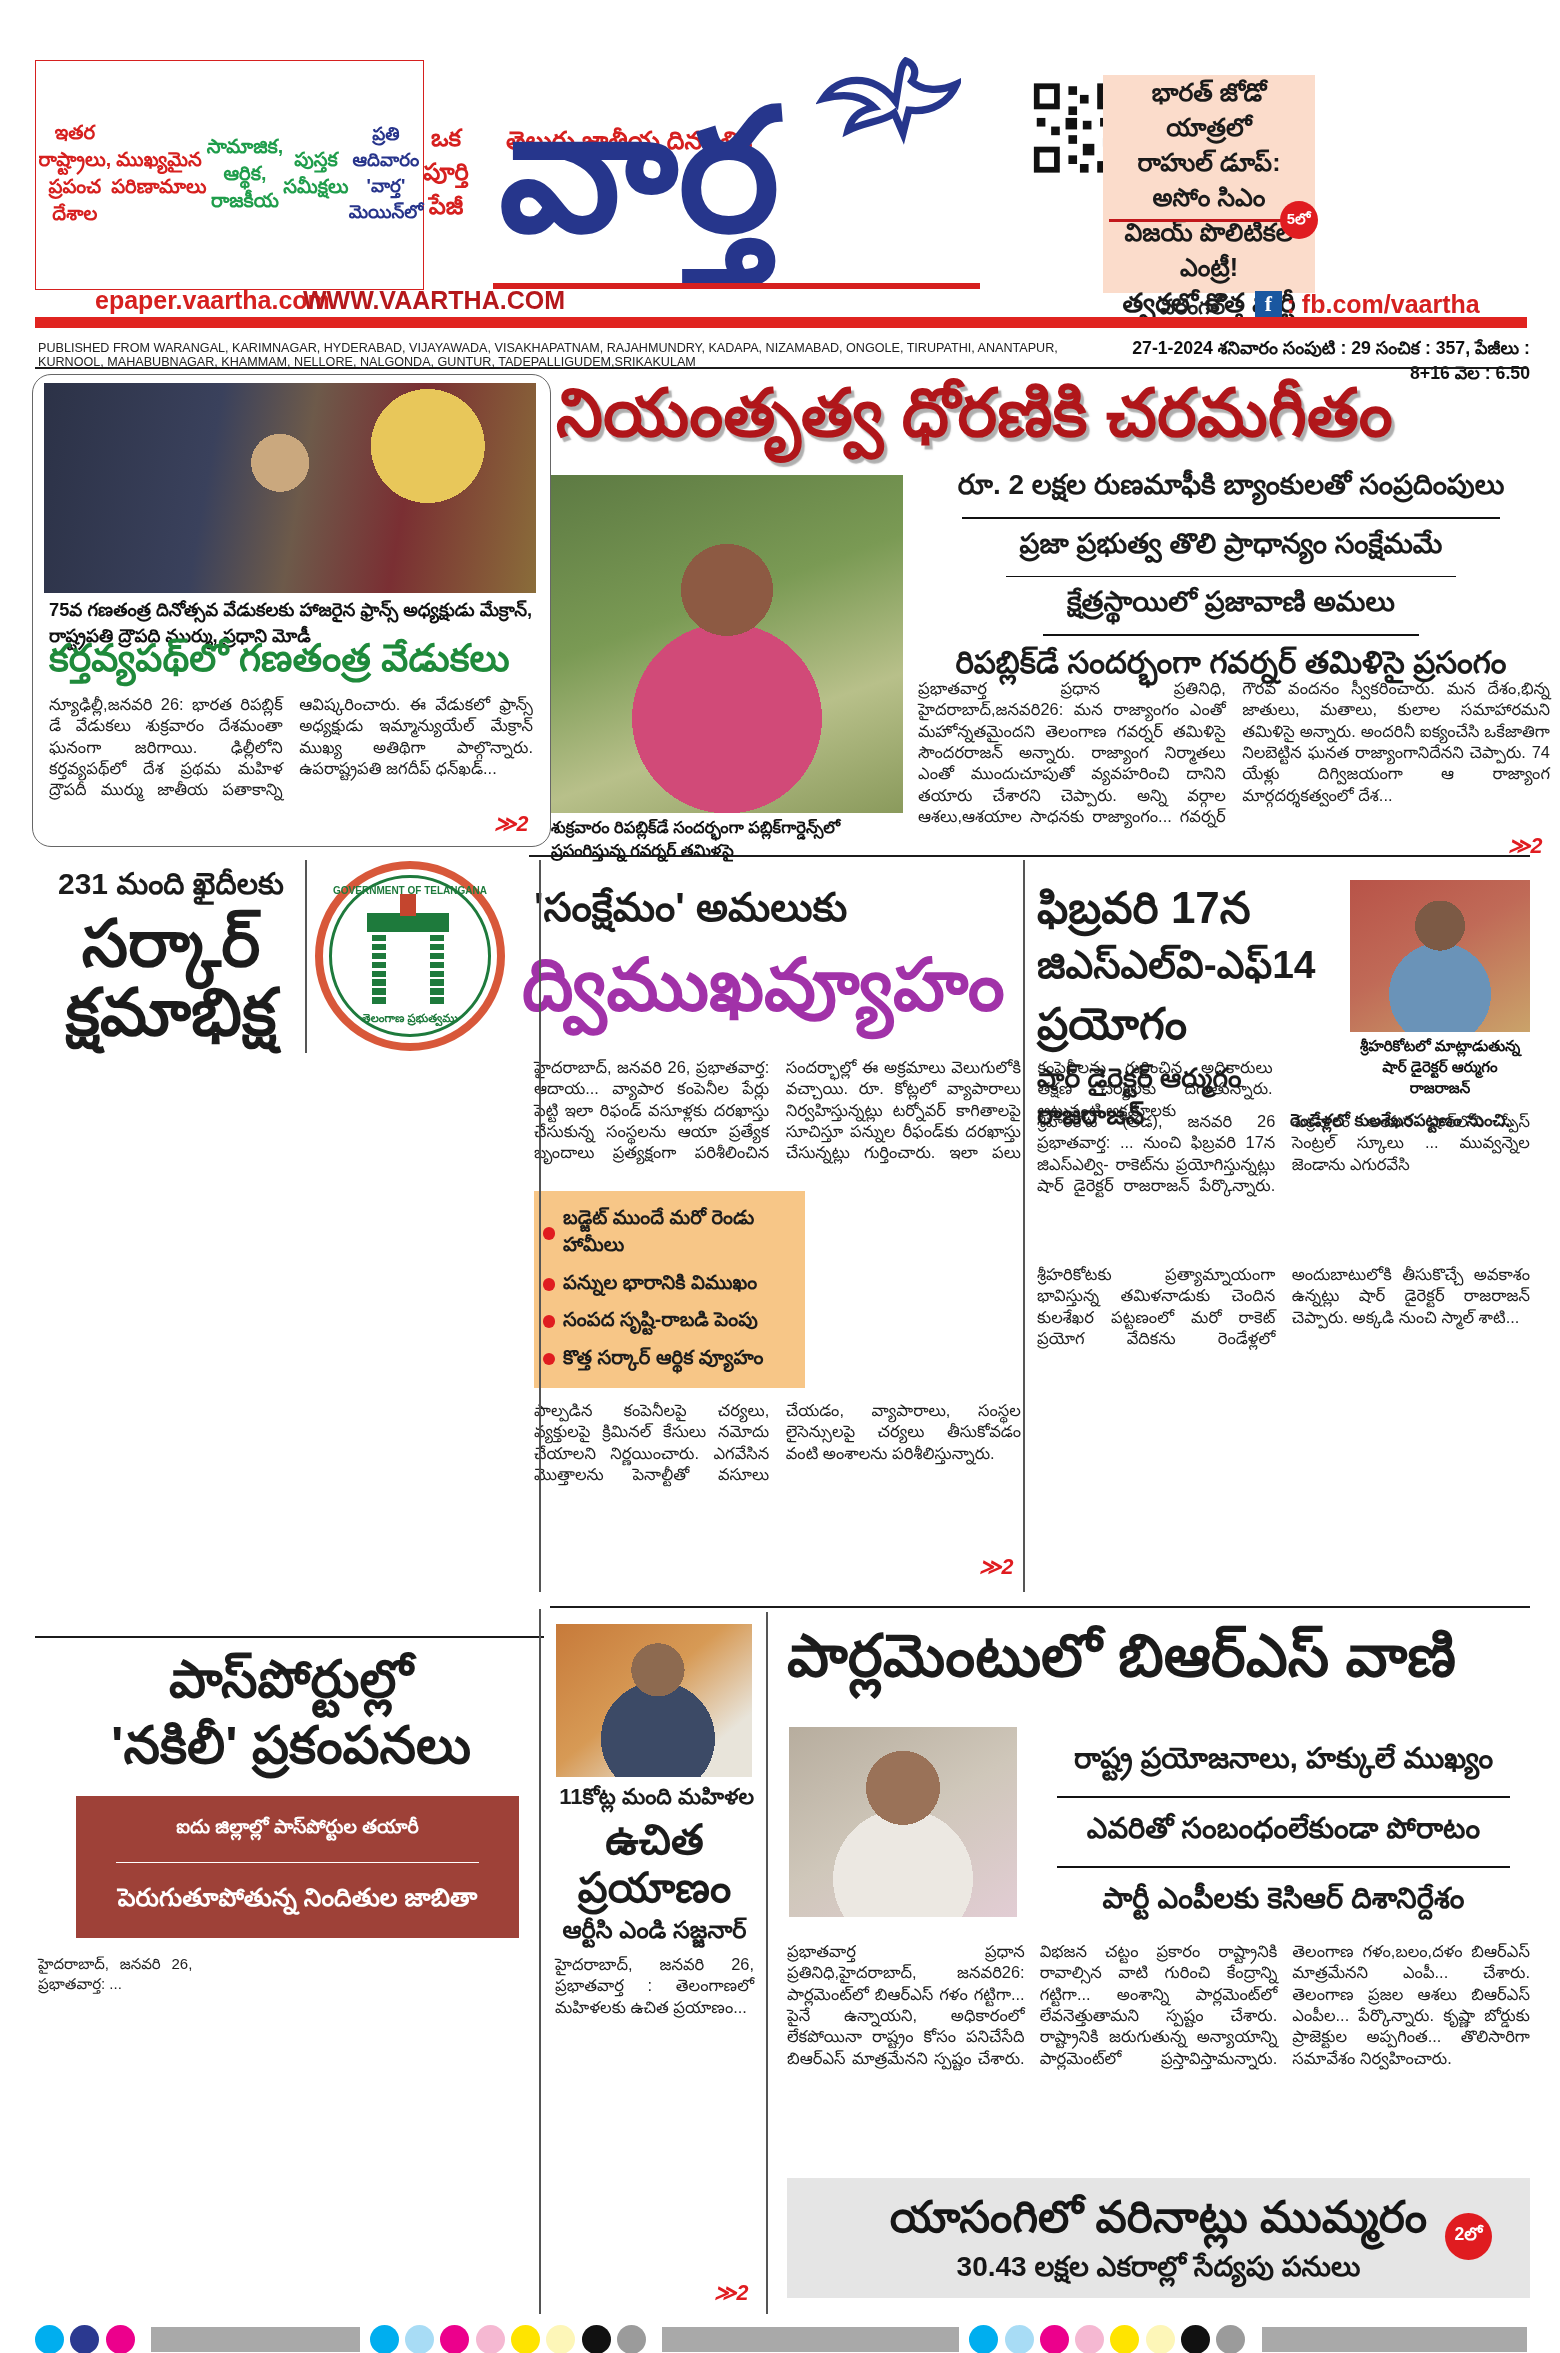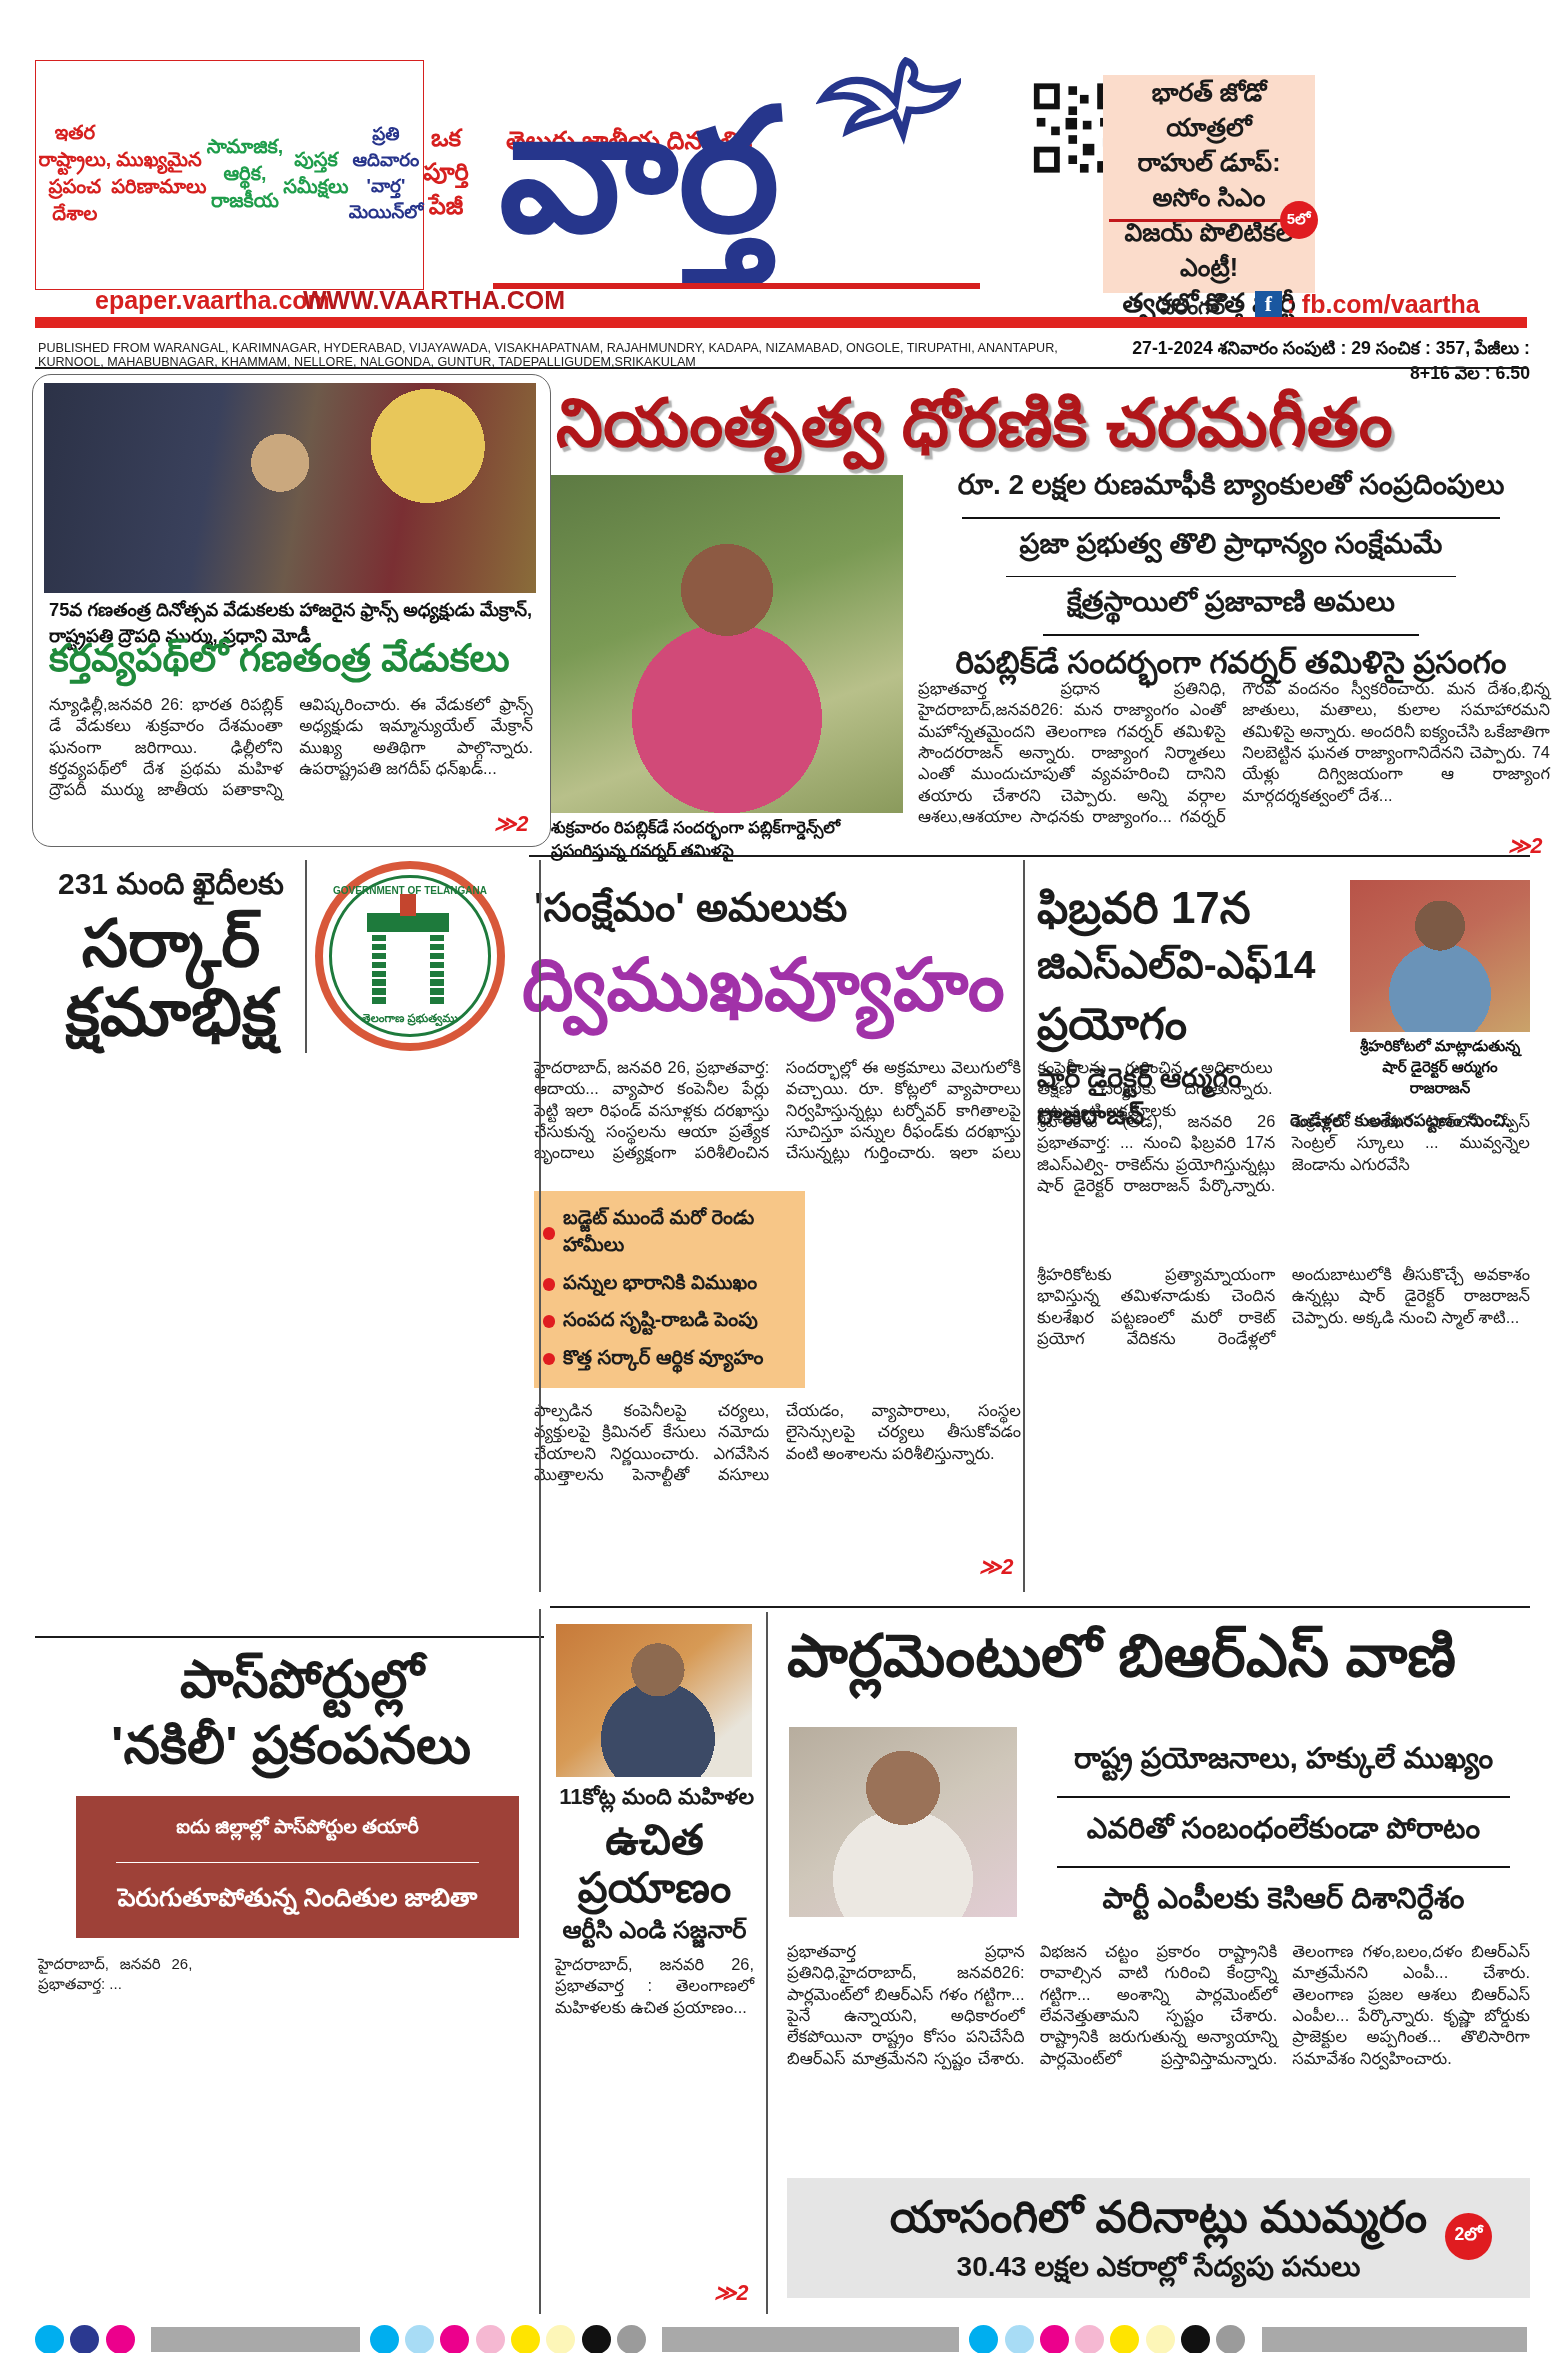--- a/index.html
+++ b/index.html
@@ -105,21 +105,21 @@
   <div class="abs" style="left:32px;top:374px;width:517px;height:471px;border:1.9px solid #666;border-radius:19px;"></div>
   <div class="abs photo" style="left:44px;top:383px;width:492px;height:210px;background:
          radial-gradient(circle at 78% 30%, #e8c75a 0 57px, transparent 57px),
          radial-gradient(circle at 48% 38%, #caa87e 0 29px, transparent 29px),
          linear-gradient(100deg,#2c3247 0%,#3a415c 34%,#6d5a4a 52%,#7a2f33 72%,#8a6d3a 100%);"></div>
   <div class="abs caption" style="left:49px;top:599px;width:484px;font-size:18.3px;">75వ గణతంత్ర దినోత్సవ వేడుకలకు హాజరైన ఫ్రాన్స్ అధ్యక్షుడు మేక్రాన్, రాష్ట్రపతి ద్రౌపది ముర్ము, ప్రధాని మోడీ</div>
   <div class="abs" style="left:49px;top:637px;width:484px;font-size:38px;font-weight:bold;color:#1f8a3b;">కర్తవ్యపథ్‌లో గణతంత్ర వేడుకలు</div>
   <div class="abs jbody cols2" style="left:49px;top:694px;width:484px;height:136px;">న్యూఢిల్లీ,జనవరి 26: భారత రిపబ్లిక్ డే వేడుకలు శుక్రవారం దేశమంతా ఘనంగా జరిగాయి. ఢిల్లీలోని కర్తవ్యపథ్‌లో దేశ ప్రథమ మహిళ ద్రౌపదీ ముర్ము జాతీయ పతాకాన్ని ఆవిష్కరించారు. ఈ వేడుకలో ఫ్రాన్స్ అధ్యక్షుడు ఇమ్మాన్యుయేల్ మేక్రాన్ ముఖ్య అతిథిగా పాల్గొన్నారు. ఉపరాష్ట్రపతి జగదీప్ ధన్‌ఖడ్...</div>
   <div class="abs cont" style="left:494px;top:811px;">≫<span>2</span></div>
 
-  <div class="abs" style="left:556px;top:384px;width:977px;font-size:67px;font-weight:800;color:#b0161a;white-space:nowrap;text-shadow:3.2px 3.8px 1.3px rgba(110,110,110,0.55);">నియంతృత్వ ధోరణికి చరమగీతం</div>
+  <div class="abs" style="left:556px;top:374px;width:977px;font-size:67px;font-weight:800;color:#b0161a;white-space:nowrap;text-shadow:3.2px 3.8px 1.3px rgba(110,110,110,0.55);">నియంతృత్వ ధోరణికి చరమగీతం</div>
   <div class="abs photo" style="left:551px;top:475px;width:352px;height:338px;background:
          radial-gradient(circle at 50% 34%, #8d5a43 0 46px, transparent 46px),
          radial-gradient(circle at 50% 72%, #d14a78 0 95px, transparent 95px),
          linear-gradient(160deg,#5d7a43 0%,#7a9a54 40%,#b8c08a 70%,#8a9a5c 100%);"></div>
   <div class="abs caption" style="left:551px;top:818px;width:352px;font-size:16.4px;">శుక్రవారం రిపబ్లిక్‌డే సందర్భంగా పబ్లిక్‌గార్డెన్స్‌లో ప్రసంగిస్తున్న గవర్నర్ తమిళసై</div>
 
   <div class="abs" style="left:918px;top:469px;width:626px;">
     <div style="font-size:28px;font-weight:bold;text-align:center;">రూ. 2 లక్షల రుణమాఫీకి బ్యాంకులతో సంప్రదింపులు</div>
     <div style="width:86%;margin:8.9px auto;height:1.9px;background:#111;"></div>
     <div style="font-size:28px;font-weight:bold;text-align:center;">ప్రజా ప్రభుత్వ తొలి ప్రాధాన్యం సంక్షేమమే</div>
@@ -188,21 +188,21 @@
          linear-gradient(150deg,#b85348 0%,#c06a57 45%,#caa36a 100%);"></div>
   <div class="abs caption" style="left:1350px;top:1037px;width:180px;font-size:15px;text-align:center;">శ్రీహరికోటలో మాట్లాడుతున్న షార్ డైరెక్టర్ ఆర్ముగం రాజరాజన్</div>
   <div class="abs" style="left:1037px;top:1063px;width:297px;font-size:26.6px;font-weight:bold;">షార్ డైరెక్టర్ ఆర్ముగం రాజరాజన్</div>
   <div class="abs jbody cols2" style="left:1037px;top:1111px;width:493px;height:145px;">శ్రీహరికోట (తడ), జనవరి 26 ప్రభాతవార్త: ... నుంచి ఫిబ్రవరి 17న జిఎస్ఎల్వి- రాకెట్‌ను ప్రయోగిస్తున్నట్లు షార్ డైరెక్టర్ రాజరాజన్ పేర్కొన్నారు. శుక్రవారం ఆయన షార్‌లోని స్పేస్ సెంట్రల్ స్కూలు ... మువ్వన్నెల జెండాను ఎగురవేసి</div>
   <div class="abs" style="left:1290px;top:1111px;width:240px;font-size:17px;font-weight:bold;">రెండేళ్లలో కులశేఖరపట్టణం నుంచి..</div>
   <div class="abs jbody cols2" style="left:1037px;top:1264px;width:493px;height:322px;">శ్రీహరికోటకు ప్రత్యామ్నాయంగా భావిస్తున్న తమిళనాడుకు చెందిన కులశేఖర పట్టణంలో మరో రాకెట్ ప్రయోగ వేదికను రెండేళ్లలో అందుబాటులోకి తీసుకొచ్చే అవకాశం ఉన్నట్లు షార్ డైరెక్టర్ రాజరాజన్ చెప్పారు. అక్కడి నుంచి స్మాల్ శాటి...</div>
 
   <div class="abs hline" style="left:35px;top:1636px;width:509px;"></div>
   <div class="abs hline" style="left:550px;top:1606px;width:980px;"></div>
 
-  <div class="abs" style="left:62px;top:1649px;width:480px;text-align:center;font-size:52px;font-weight:bold;">పాస్‌పోర్టుల్లో</div>
+  <div class="abs" style="left:51px;top:1649px;width:480px;text-align:center;font-size:52px;font-weight:bold;">పాస్‌పోర్టుల్లో</div>
   <div class="abs" style="left:51px;top:1715px;width:480px;text-align:center;font-size:52px;font-weight:bold;">'నకిలీ' ప్రకంపనలు</div>
   <div class="abs" style="left:76px;top:1796px;width:443px;height:142px;background:#9e4138;display:flex;flex-direction:column;justify-content:space-evenly;align-items:center;">
     <div style="color:#fff;font-size:19px;font-weight:bold;">ఐదు జిల్లాల్లో పాస్‌పోర్టుల తయారీ</div>
     <div style="width:82%;height:1.9px;background:#fff;"></div>
     <div style="color:#fff;font-size:25px;font-weight:bold;">పెరుగుతూపోతున్న నిందితుల జాబితా</div>
   </div>
   <div class="abs jbody cols3" style="left:38px;top:1954px;width:493px;height:360px;font-size:15px;">హైదరాబాద్, జనవరి 26, ప్రభాతవార్త: ...</div>
 
   <div class="abs vline" style="left:539px;top:1609px;height:705px;"></div>
   <div class="abs vline" style="left:766px;top:1612px;height:702px;"></div>

